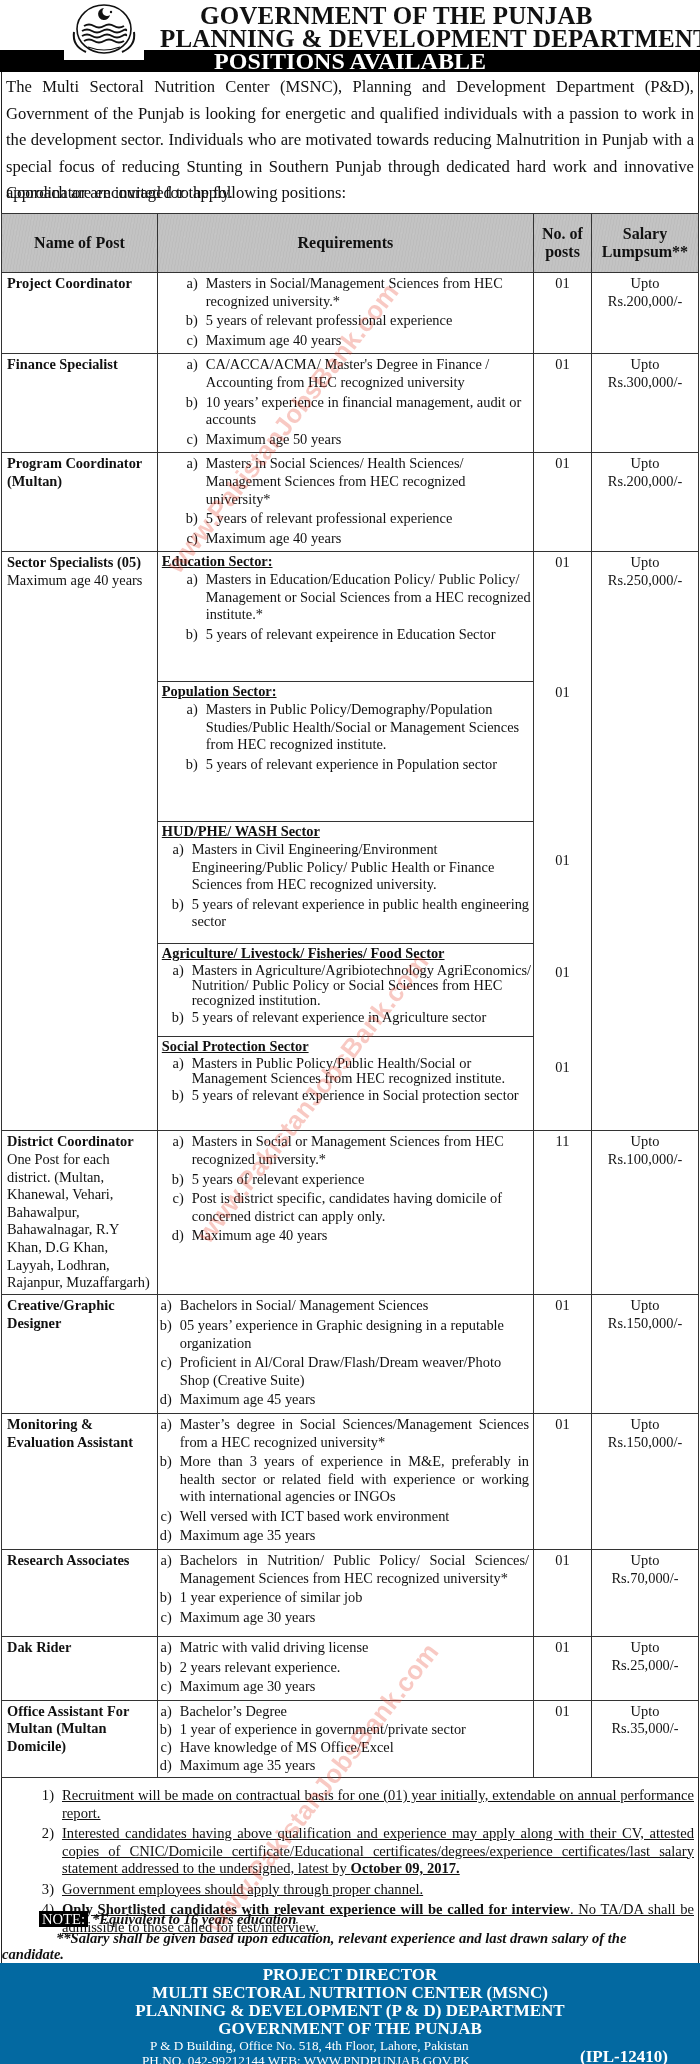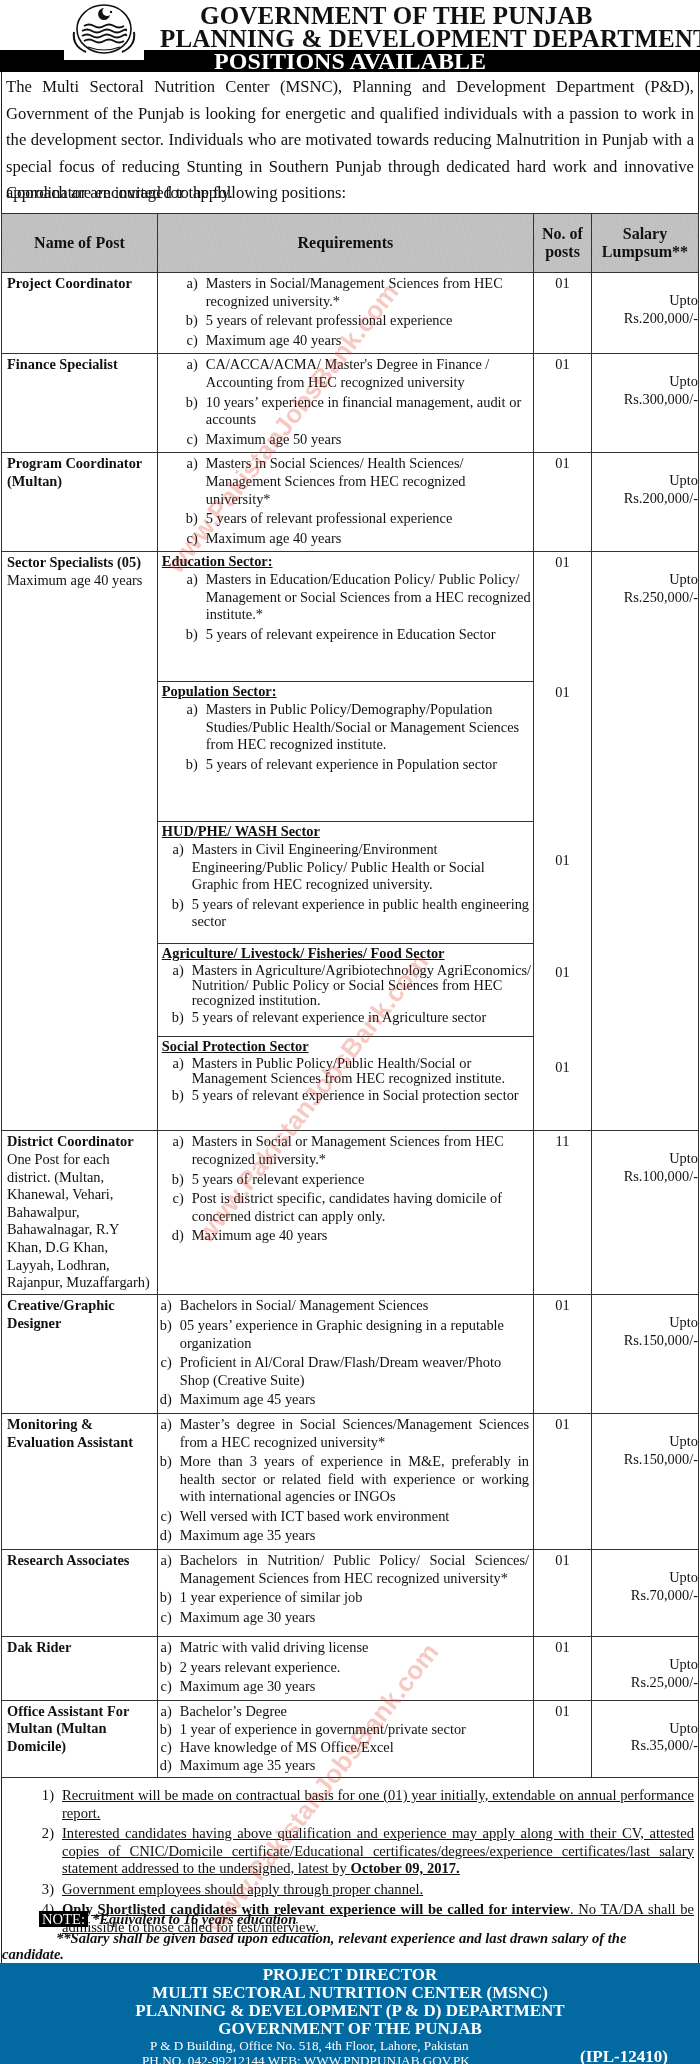--- a/index.html
+++ b/index.html
@@ -27,21 +27,21 @@
   table.posts th, table.posts td { border: 1px solid #333; vertical-align: top; }
   table.posts th { background: #bdbdbd; background-image: repeating-linear-gradient(100deg, rgba(255,255,255,0.18) 0 1px, transparent 1px 3px); font-weight: bold; font-size: 16px; line-height: 18px; text-align: center; vertical-align: middle; padding: 13px; }
   .col-name { width: 156px; }
   .col-req { width: 377px; }
   .col-no { width: 58px; }
   .col-sal { width: 107px; }
 
   td.name { padding: 2px 5px; font-weight: bold; }
   td.name .plain { font-weight: normal; display: block; }
   td.no { text-align: center; padding-top: 2px; }
-  td.sal { text-align: right; padding-top: 19px; }
+  td.sal { text-align: center; padding-top: 2px; }
   td.req { padding: 2px 4px 2px 0; }
 
   ol.req-list { list-style: none; }
   ol.req-list li { display: flex; margin-bottom: 2px; }
   ol.req-list li .lbl { width: 48px; flex: 0 0 48px; text-align: right; padding-right: 8px; }
   ol.req-list.tight li .lbl { width: 34px; flex: 0 0 34px; }
   ol.req-list li .txt { flex: 1; }
   ol.req-list.justify li .txt { text-align: justify; }
 
   
@@ -219,21 +219,21 @@
                   <span class="lbl">b)</span>
                   <span class="txt">5 years of relevant experience in Population sector</span>
                 </li>
             </ol>
           </div>
           <div class="sector" style="height:122px">
             <div class="sector-title">HUD/PHE/ WASH Sector</div>
             <ol class="req-list tight">
               <li>
                   <span class="lbl">a)</span>
-                  <span class="txt">Masters in Civil Engineering/Environment Engineering/Public Policy/ Public Health or Social Graphic from HEC recognized university.</span>
+                  <span class="txt">Masters in Civil Engineering/Environment Engineering/Public Policy/ Public Health or Finance Sciences from HEC recognized university.</span>
                 </li>
               <li>
                   <span class="lbl">b)</span>
                   <span class="txt">5 years of relevant experience in public health engineering sector</span>
                 </li>
             </ol>
           </div>
           <div class="sector" style="height:93px">
             <div class="sector-title">Agriculture/ Livestock/ Fisheries/ Food Sector</div>
             <ol class="req-list tight" style="line-height:15px">

